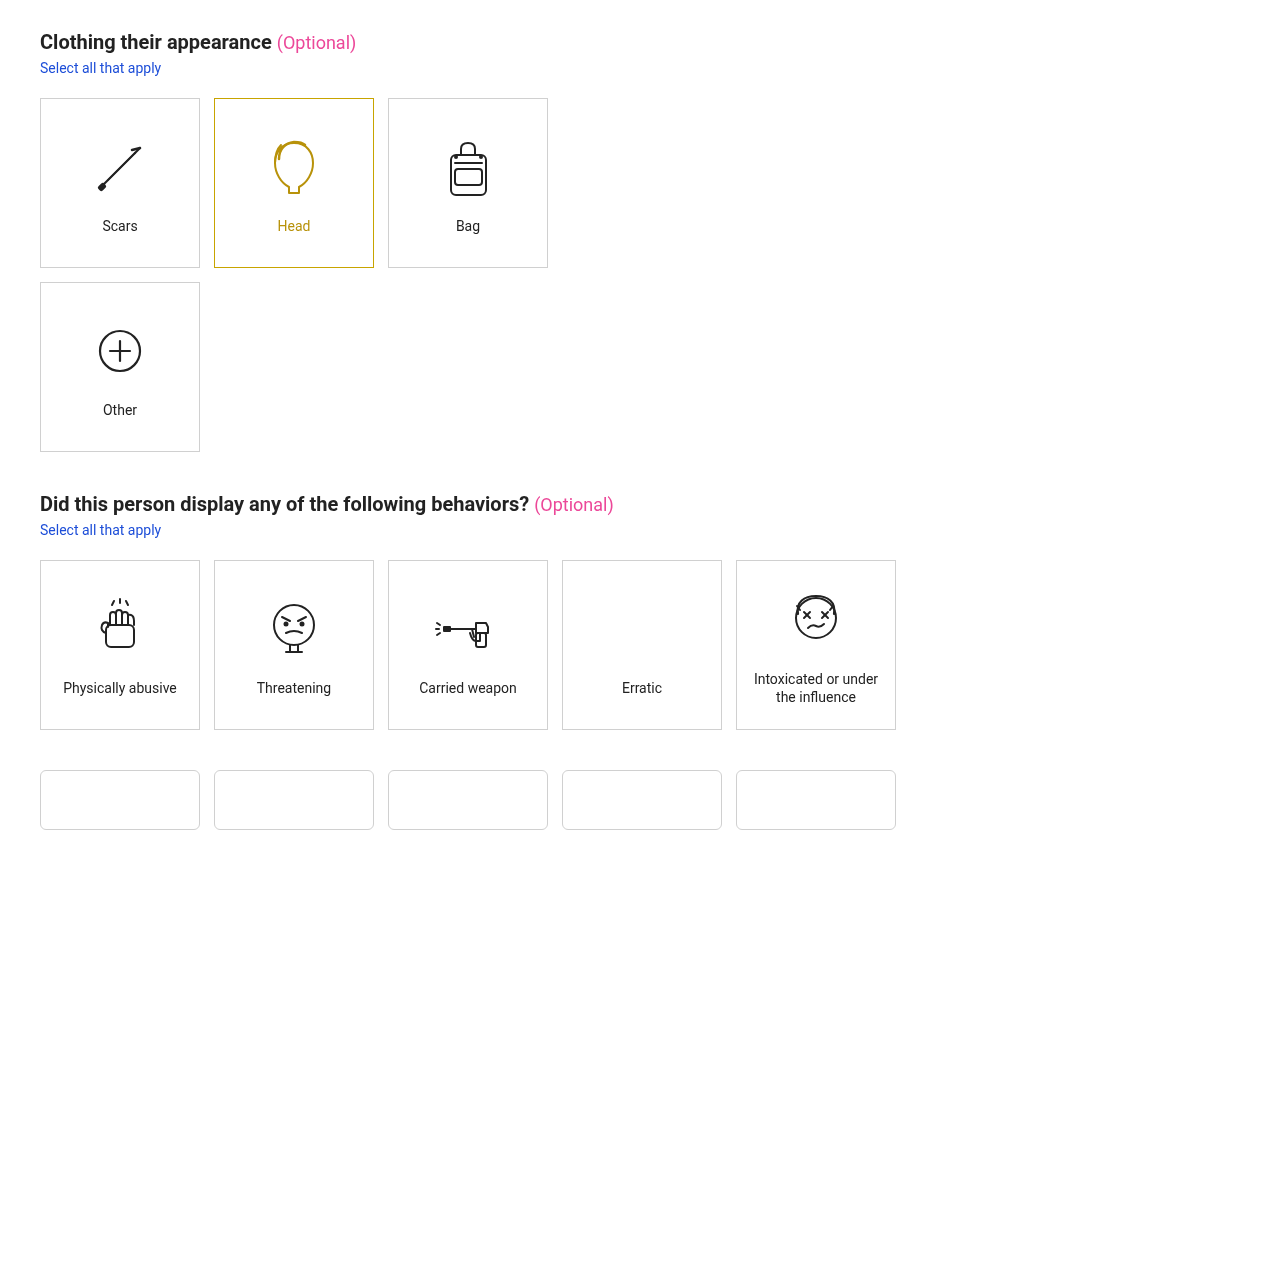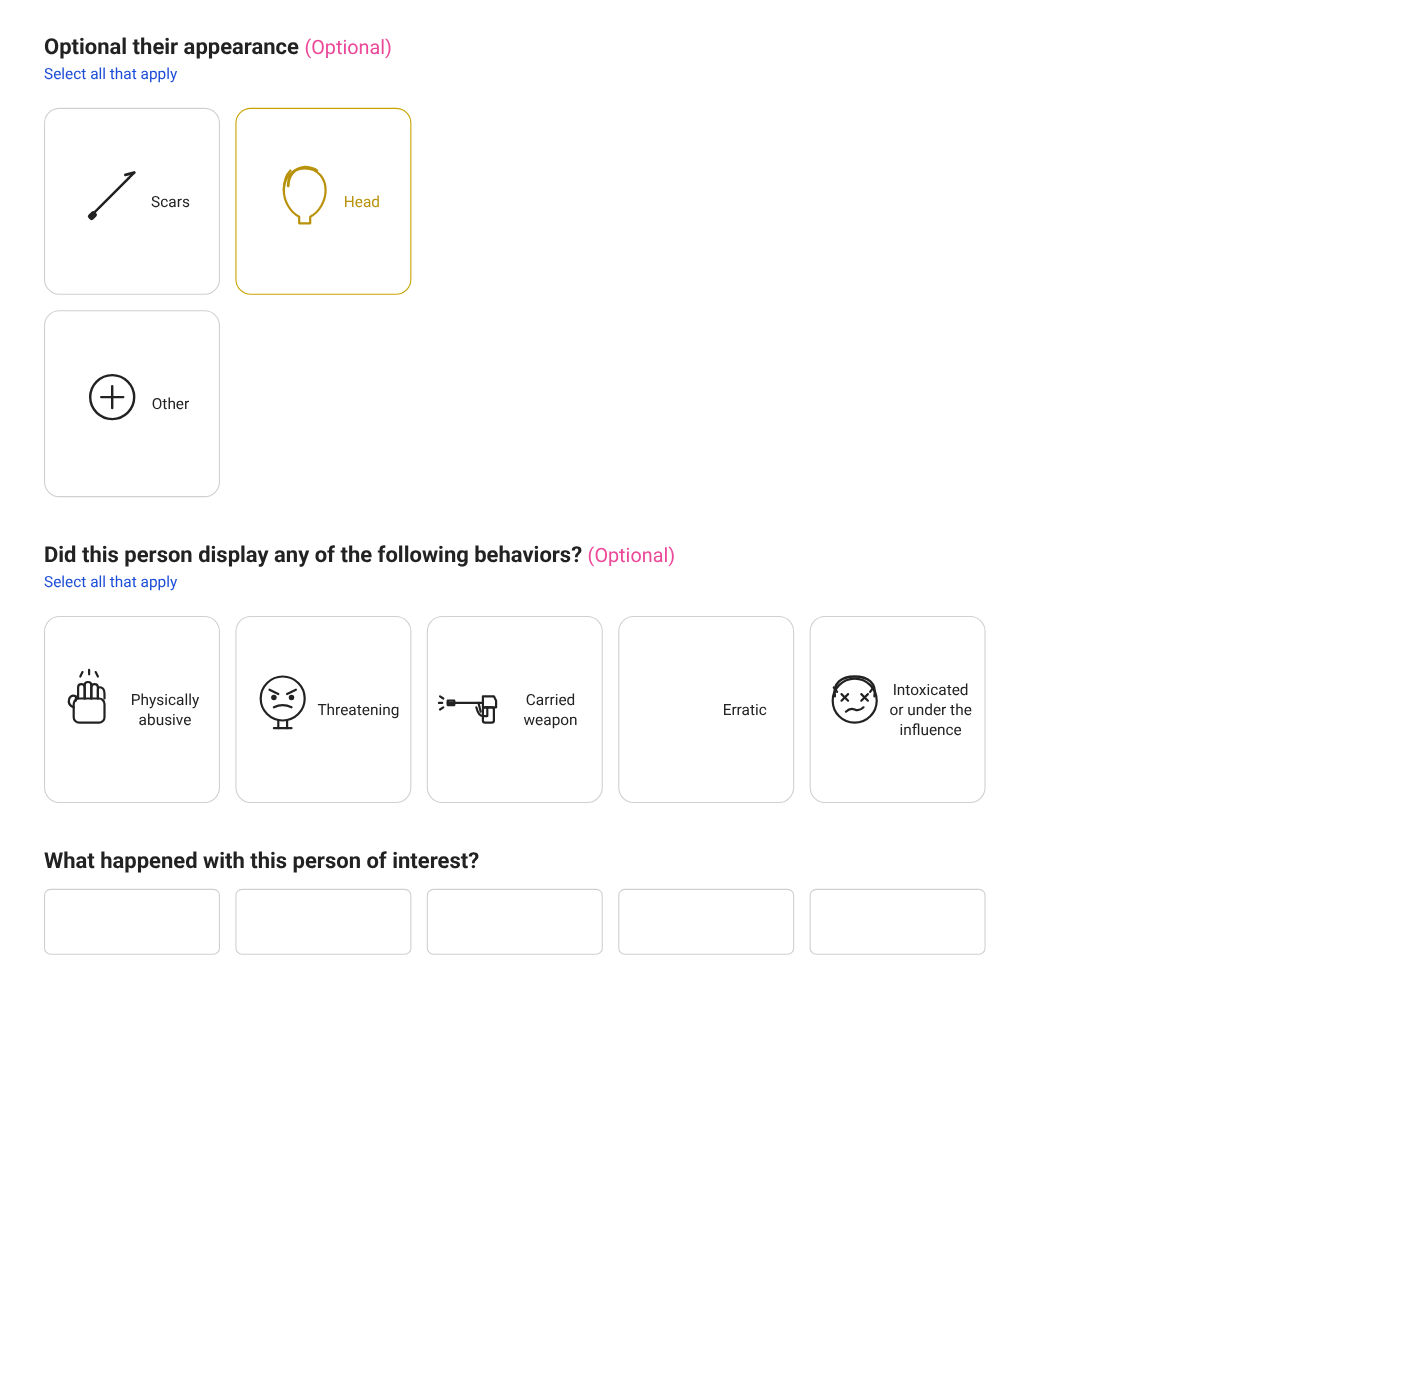--- a/index.html
+++ b/index.html
@@ -31,23 +31,23 @@
       display: flex;
       flex-wrap: wrap;
       gap: 14px;
       margin-bottom: 14px;
     }
 
     .card {
       width: 160px;
       height: 170px;
       border: 1.5px solid #d0d0d0;
-      border-radius: 14px;
-      display: flex;
-      flex-direction: row;
+      border-radius: 0;
+      display: flex;
+      flex-direction: column;
       align-items: center;
       justify-content: center;
       cursor: pointer;
       background: #fff;
       transition: border-color 0.15s;
       padding: 16px 10px 14px;
     }
     .card.selected {
       border-color: #c8a400;
     }
@@ -97,21 +97,21 @@
 
     svg {
       overflow: visible;
     }
   </style>
 </head>
 <body>
 
 <div class="section-gap">
   <div class="section-title">
-    <span>Optional their appearance</span>
+    <span>Clothing their appearance</span>
     <span class="optional">(Optional)</span>
   </div>
   <div class="section-subtitle">Select all that apply</div>
 
   <div class="cards-row">
 
     <div class="card">
       <div class="card-icon">
         <svg width="60" height="60" viewBox="0 0 60 60" fill="none" stroke="#222" stroke-width="2.2" stroke-linecap="round" stroke-linejoin="round">
 
@@ -134,20 +134,38 @@
           <path d="M27 8 C14 8 8 18 8 28 C8 38 14 48 22 52 L22 58 L32 58 L32 52 C40 48 46 38 46 28 C46 18 40 8 27 8Z" fill="none"></path>
 
           <path d="M12 24 C12 14 18 8 27 7 C30 7 36 8 38 10" fill="none" stroke-width="2.5"></path>
           <path d="M8 28 C8 20 10 14 14 10" fill="none"></path>
         </svg>
       </div>
       <div class="card-label">Head</div>
     </div>
 
 
+    <div class="card">
+      <div class="card-icon">
+        <svg width="55" height="65" viewBox="0 0 55 65" fill="none" stroke="#222" stroke-width="2" stroke-linecap="round" stroke-linejoin="round">
+
+          <rect x="10" y="20" width="35" height="40" rx="5" fill="none"></rect>
+
+          <path d="M20 20 L20 14 Q20 8 27 8 Q34 8 34 14 L34 20" fill="none"></path>
+
+          <rect x="14" y="34" width="27" height="16" rx="3" fill="none"></rect>
+
+          <line x1="14" y1="28" x2="41" y2="28"></line>
+
+          <circle cx="15" cy="22" r="2" fill="#222" stroke="none"></circle>
+          <circle cx="40" cy="22" r="2" fill="#222" stroke="none"></circle>
+        </svg>
+      </div>
+      <div class="card-label">Bag</div>
+    </div>
 
   </div>
 
   <div class="cards-row">
     <div class="card">
       <div class="card-icon">
         <svg width="55" height="55" viewBox="0 0 55 55" fill="none" stroke="#222" stroke-width="2.2" stroke-linecap="round" stroke-linejoin="round">
           <circle cx="27" cy="27" r="20"></circle>
           <line x1="27" y1="17" x2="27" y2="37"></line>
           <line x1="17" y1="27" x2="37" y2="27"></line>
@@ -258,21 +276,20 @@
           <path d="M22 40 Q26 36 30 38 Q34 40 38 36" fill="none"></path>
         </svg>
       </div>
       <div class="card-label">Intoxicated or under the influence</div>
     </div>
 
   </div>
 </div>
 
 <div class="section-gap">
-  <div class="bottom-section-title">What happened with this person of interest?</div>
   <div class="partial-cards-row">
     <div class="partial-card"></div>
     <div class="partial-card"></div>
     <div class="partial-card"></div>
     <div class="partial-card"></div>
     <div class="partial-card"></div>
   </div>
 </div>
 
 </body></html>

